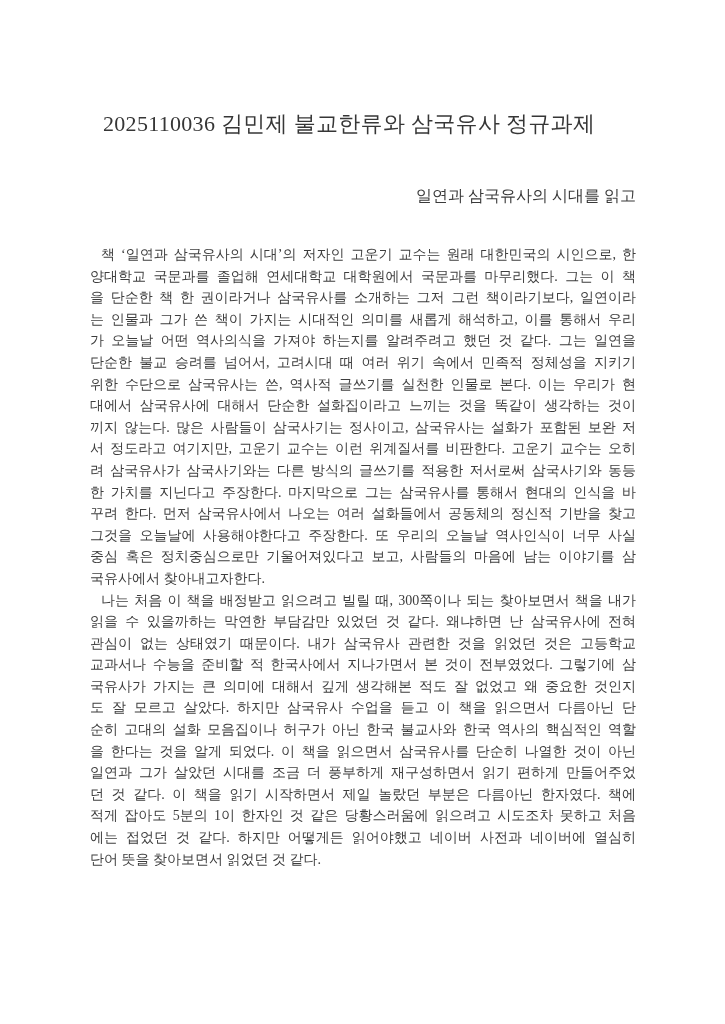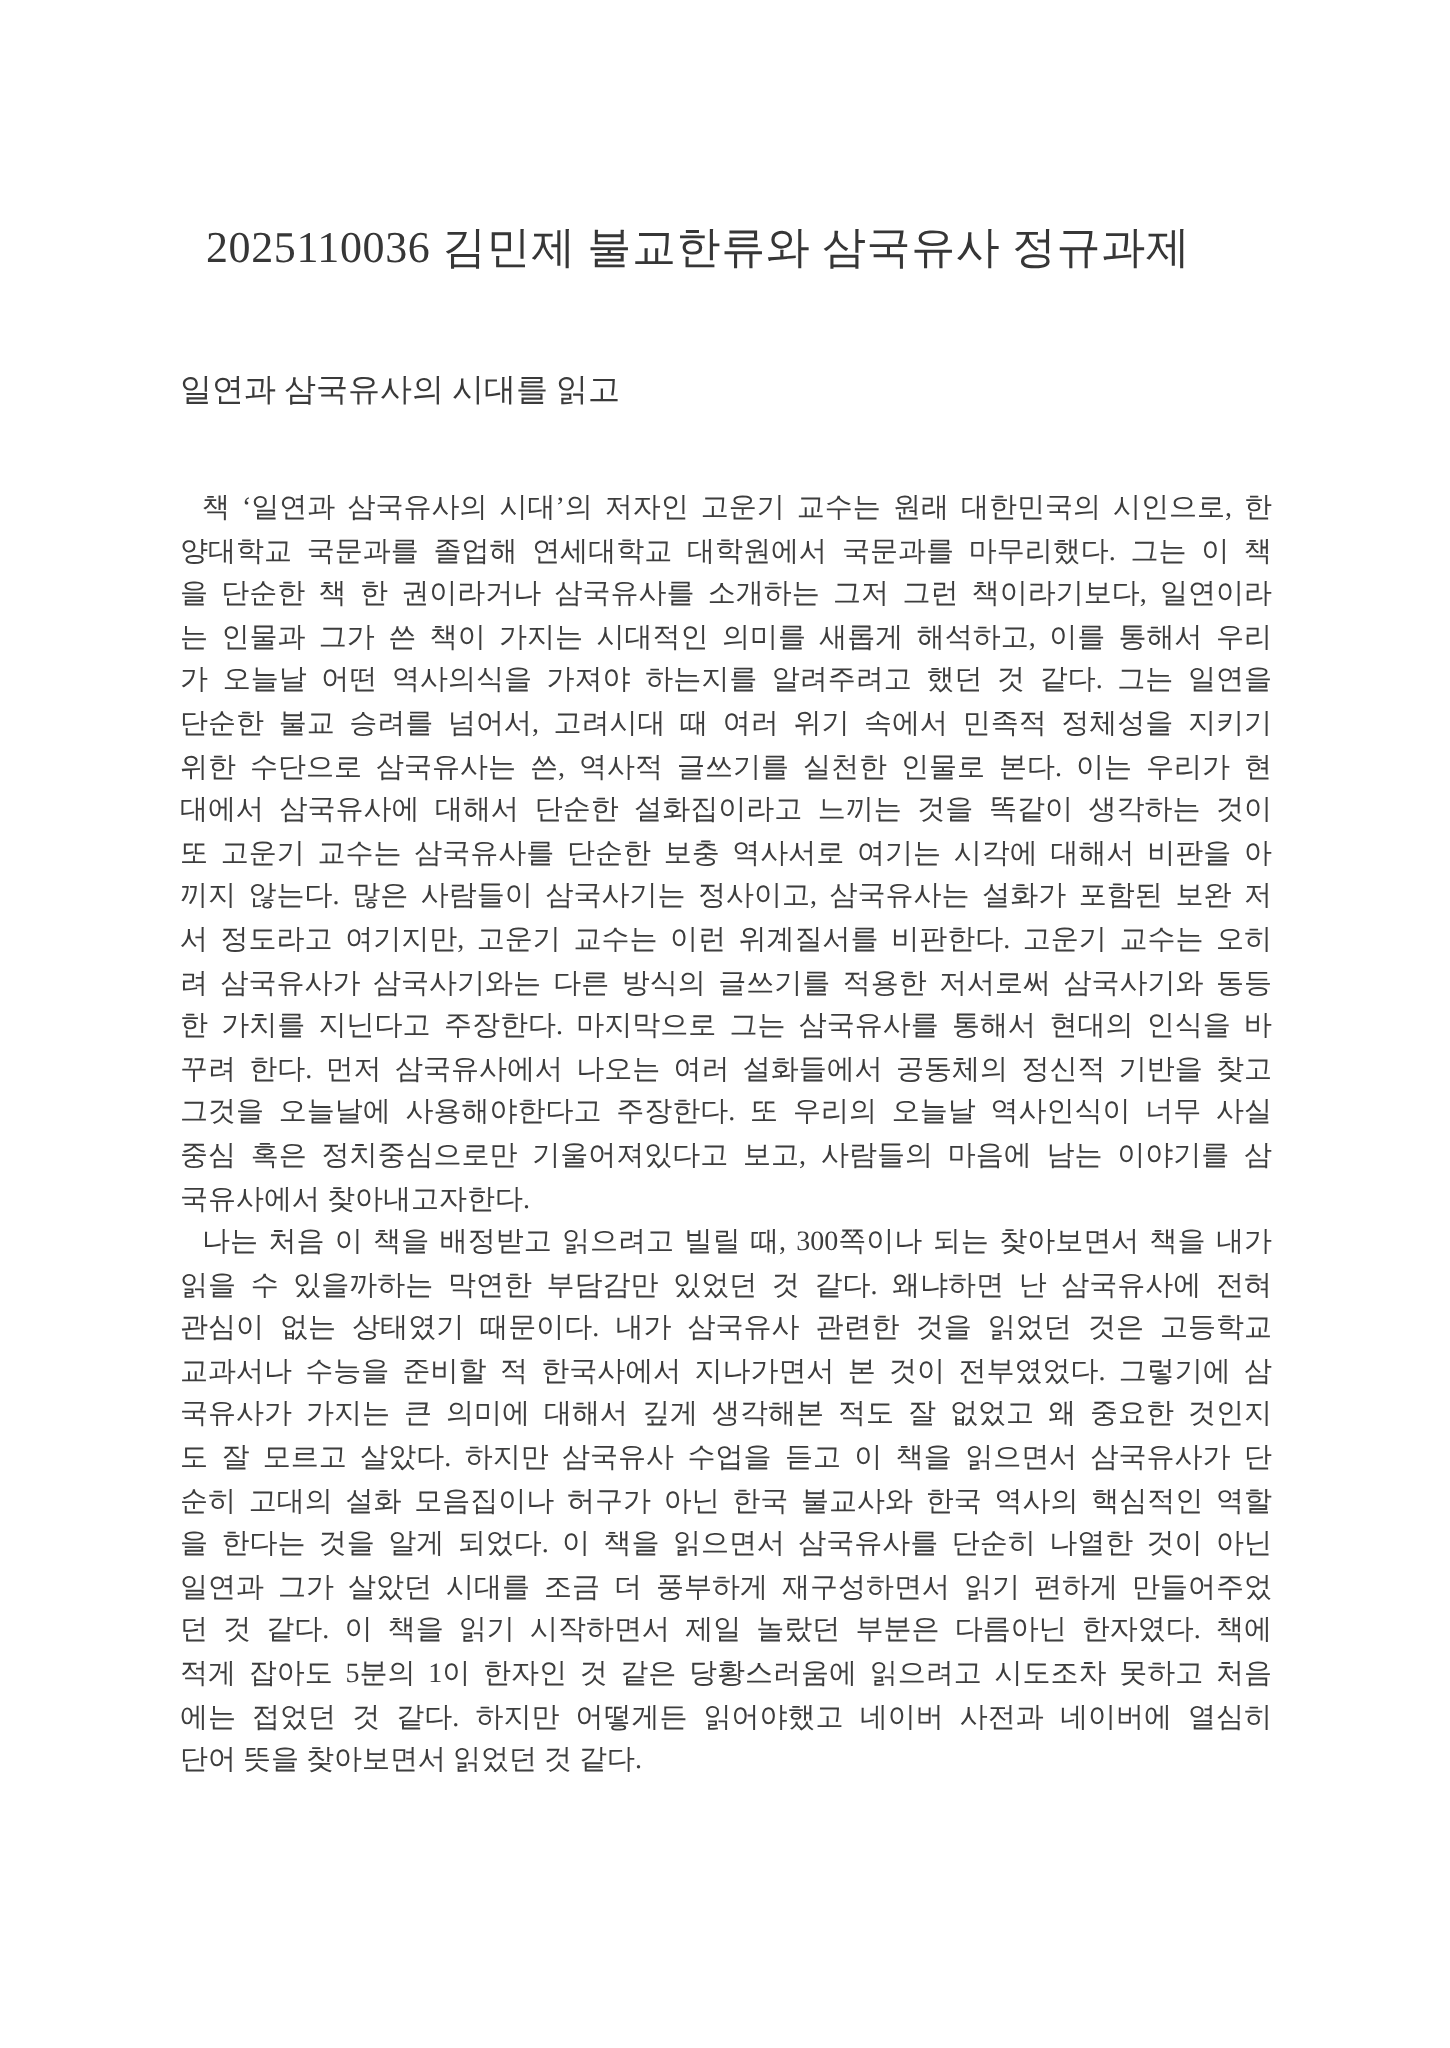--- a/index.html
+++ b/index.html
@@ -28,20 +28,21 @@
     letter-spacing: 0.3px;
     white-space: nowrap;
     color: #363636;
   }
   .doc-subtitle {
     font-size: 16px;
     line-height: 21px;
     font-weight: normal;
     margin: 47px 0 0 0;
     color: #3a3a3a;
+    text-align: right;
   }
   .doc-body {
     margin-top: 38px;
     font-size: 14px;
   }
   .paragraph {
     margin: 0;
     padding: 0;
   }
   .line {
@@ -70,37 +71,36 @@
   <div class="doc-body">
       <div class="paragraph">
         <div class="line first">책 ‘일연과 삼국유사의 시대’의 저자인 고운기 교수는 원래 대한민국의 시인으로, 한</div>
         <div class="line">양대학교 국문과를 졸업해 연세대학교 대학원에서 국문과를 마무리했다. 그는 이 책</div>
         <div class="line">을 단순한 책 한 권이라거나 삼국유사를 소개하는 그저 그런 책이라기보다, 일연이라</div>
         <div class="line">는 인물과 그가 쓴 책이 가지는 시대적인 의미를 새롭게 해석하고, 이를 통해서 우리</div>
         <div class="line">가 오늘날 어떤 역사의식을 가져야 하는지를 알려주려고 했던 것 같다. 그는 일연을</div>
         <div class="line">단순한 불교 승려를 넘어서, 고려시대 때 여러 위기 속에서 민족적 정체성을 지키기</div>
         <div class="line">위한 수단으로 삼국유사는 쓴, 역사적 글쓰기를 실천한 인물로 본다. 이는 우리가 현</div>
         <div class="line">대에서 삼국유사에 대해서 단순한 설화집이라고 느끼는 것을 똑같이 생각하는 것이</div>
-        <div class="line">또 고운기 교수는 삼국유사를 단순한 보충 역사서로 여기는 시각에 대해서 비판을 아</div>
         <div class="line">끼지 않는다. 많은 사람들이 삼국사기는 정사이고, 삼국유사는 설화가 포함된 보완 저</div>
         <div class="line">서 정도라고 여기지만, 고운기 교수는 이런 위계질서를 비판한다. 고운기 교수는 오히</div>
         <div class="line">려 삼국유사가 삼국사기와는 다른 방식의 글쓰기를 적용한 저서로써 삼국사기와 동등</div>
         <div class="line">한 가치를 지닌다고 주장한다. 마지막으로 그는 삼국유사를 통해서 현대의 인식을 바</div>
         <div class="line">꾸려 한다. 먼저 삼국유사에서 나오는 여러 설화들에서 공동체의 정신적 기반을 찾고</div>
         <div class="line">그것을 오늘날에 사용해야한다고 주장한다. 또 우리의 오늘날 역사인식이 너무 사실</div>
         <div class="line">중심 혹은 정치중심으로만 기울어져있다고 보고, 사람들의 마음에 남는 이야기를 삼</div>
         <div class="line last">국유사에서 찾아내고자한다.</div>
       </div>
       <div class="paragraph">
         <div class="line first">나는 처음 이 책을 배정받고 읽으려고 빌릴 때, 300쪽이나 되는 찾아보면서 책을 내가</div>
         <div class="line">읽을 수 있을까하는 막연한 부담감만 있었던 것 같다. 왜냐하면 난 삼국유사에 전혀</div>
         <div class="line">관심이 없는 상태였기 때문이다. 내가 삼국유사 관련한 것을 읽었던 것은 고등학교</div>
         <div class="line">교과서나 수능을 준비할 적 한국사에서 지나가면서 본 것이 전부였었다. 그렇기에 삼</div>
         <div class="line">국유사가 가지는 큰 의미에 대해서 깊게 생각해본 적도 잘 없었고 왜 중요한 것인지</div>
-        <div class="line">도 잘 모르고 살았다. 하지만 삼국유사 수업을 듣고 이 책을 읽으면서 삼국유사가 단</div>
+        <div class="line">도 잘 모르고 살았다. 하지만 삼국유사 수업을 듣고 이 책을 읽으면서 다름아닌 단</div>
         <div class="line">순히 고대의 설화 모음집이나 허구가 아닌 한국 불교사와 한국 역사의 핵심적인 역할</div>
         <div class="line">을 한다는 것을 알게 되었다. 이 책을 읽으면서 삼국유사를 단순히 나열한 것이 아닌</div>
         <div class="line">일연과 그가 살았던 시대를 조금 더 풍부하게 재구성하면서 읽기 편하게 만들어주었</div>
         <div class="line">던 것 같다. 이 책을 읽기 시작하면서 제일 놀랐던 부분은 다름아닌 한자였다. 책에</div>
         <div class="line">적게 잡아도 5분의 1이 한자인 것 같은 당황스러움에 읽으려고 시도조차 못하고 처음</div>
         <div class="line">에는 접었던 것 같다. 하지만 어떻게든 읽어야했고 네이버 사전과 네이버에 열심히</div>
         <div class="line last">단어 뜻을 찾아보면서 읽었던 것 같다.</div>
       </div>
     </div>
 </div>

